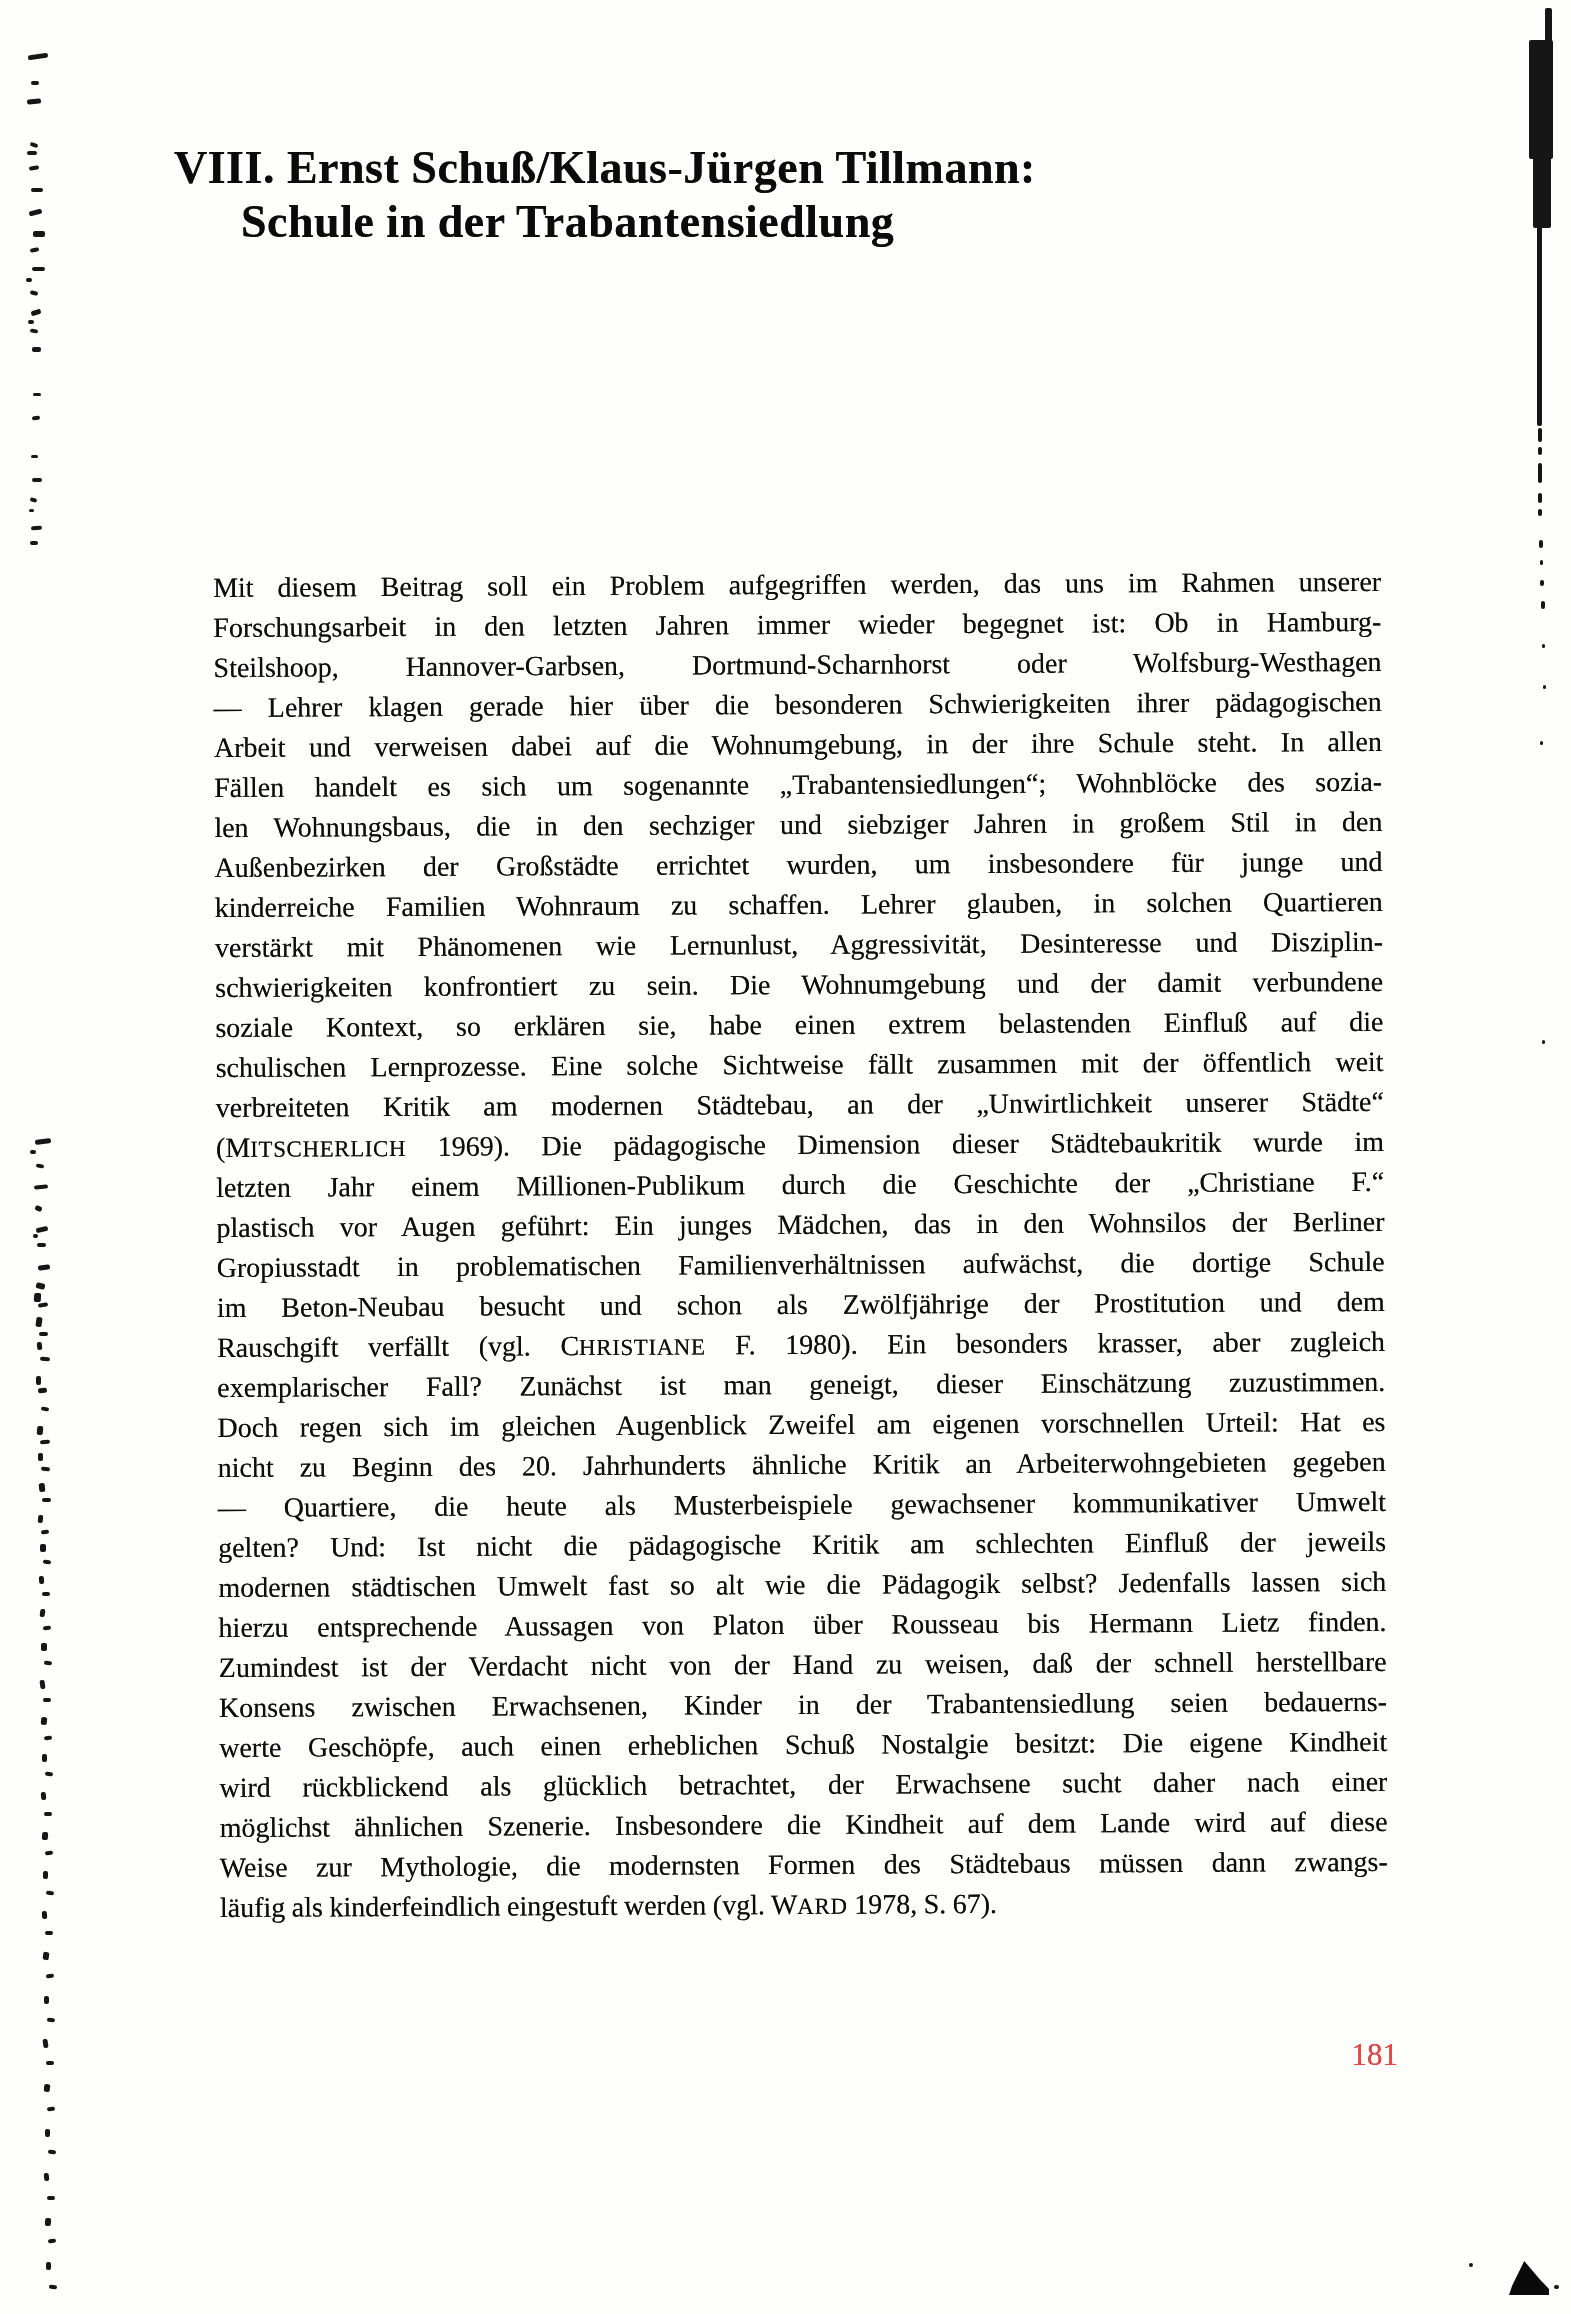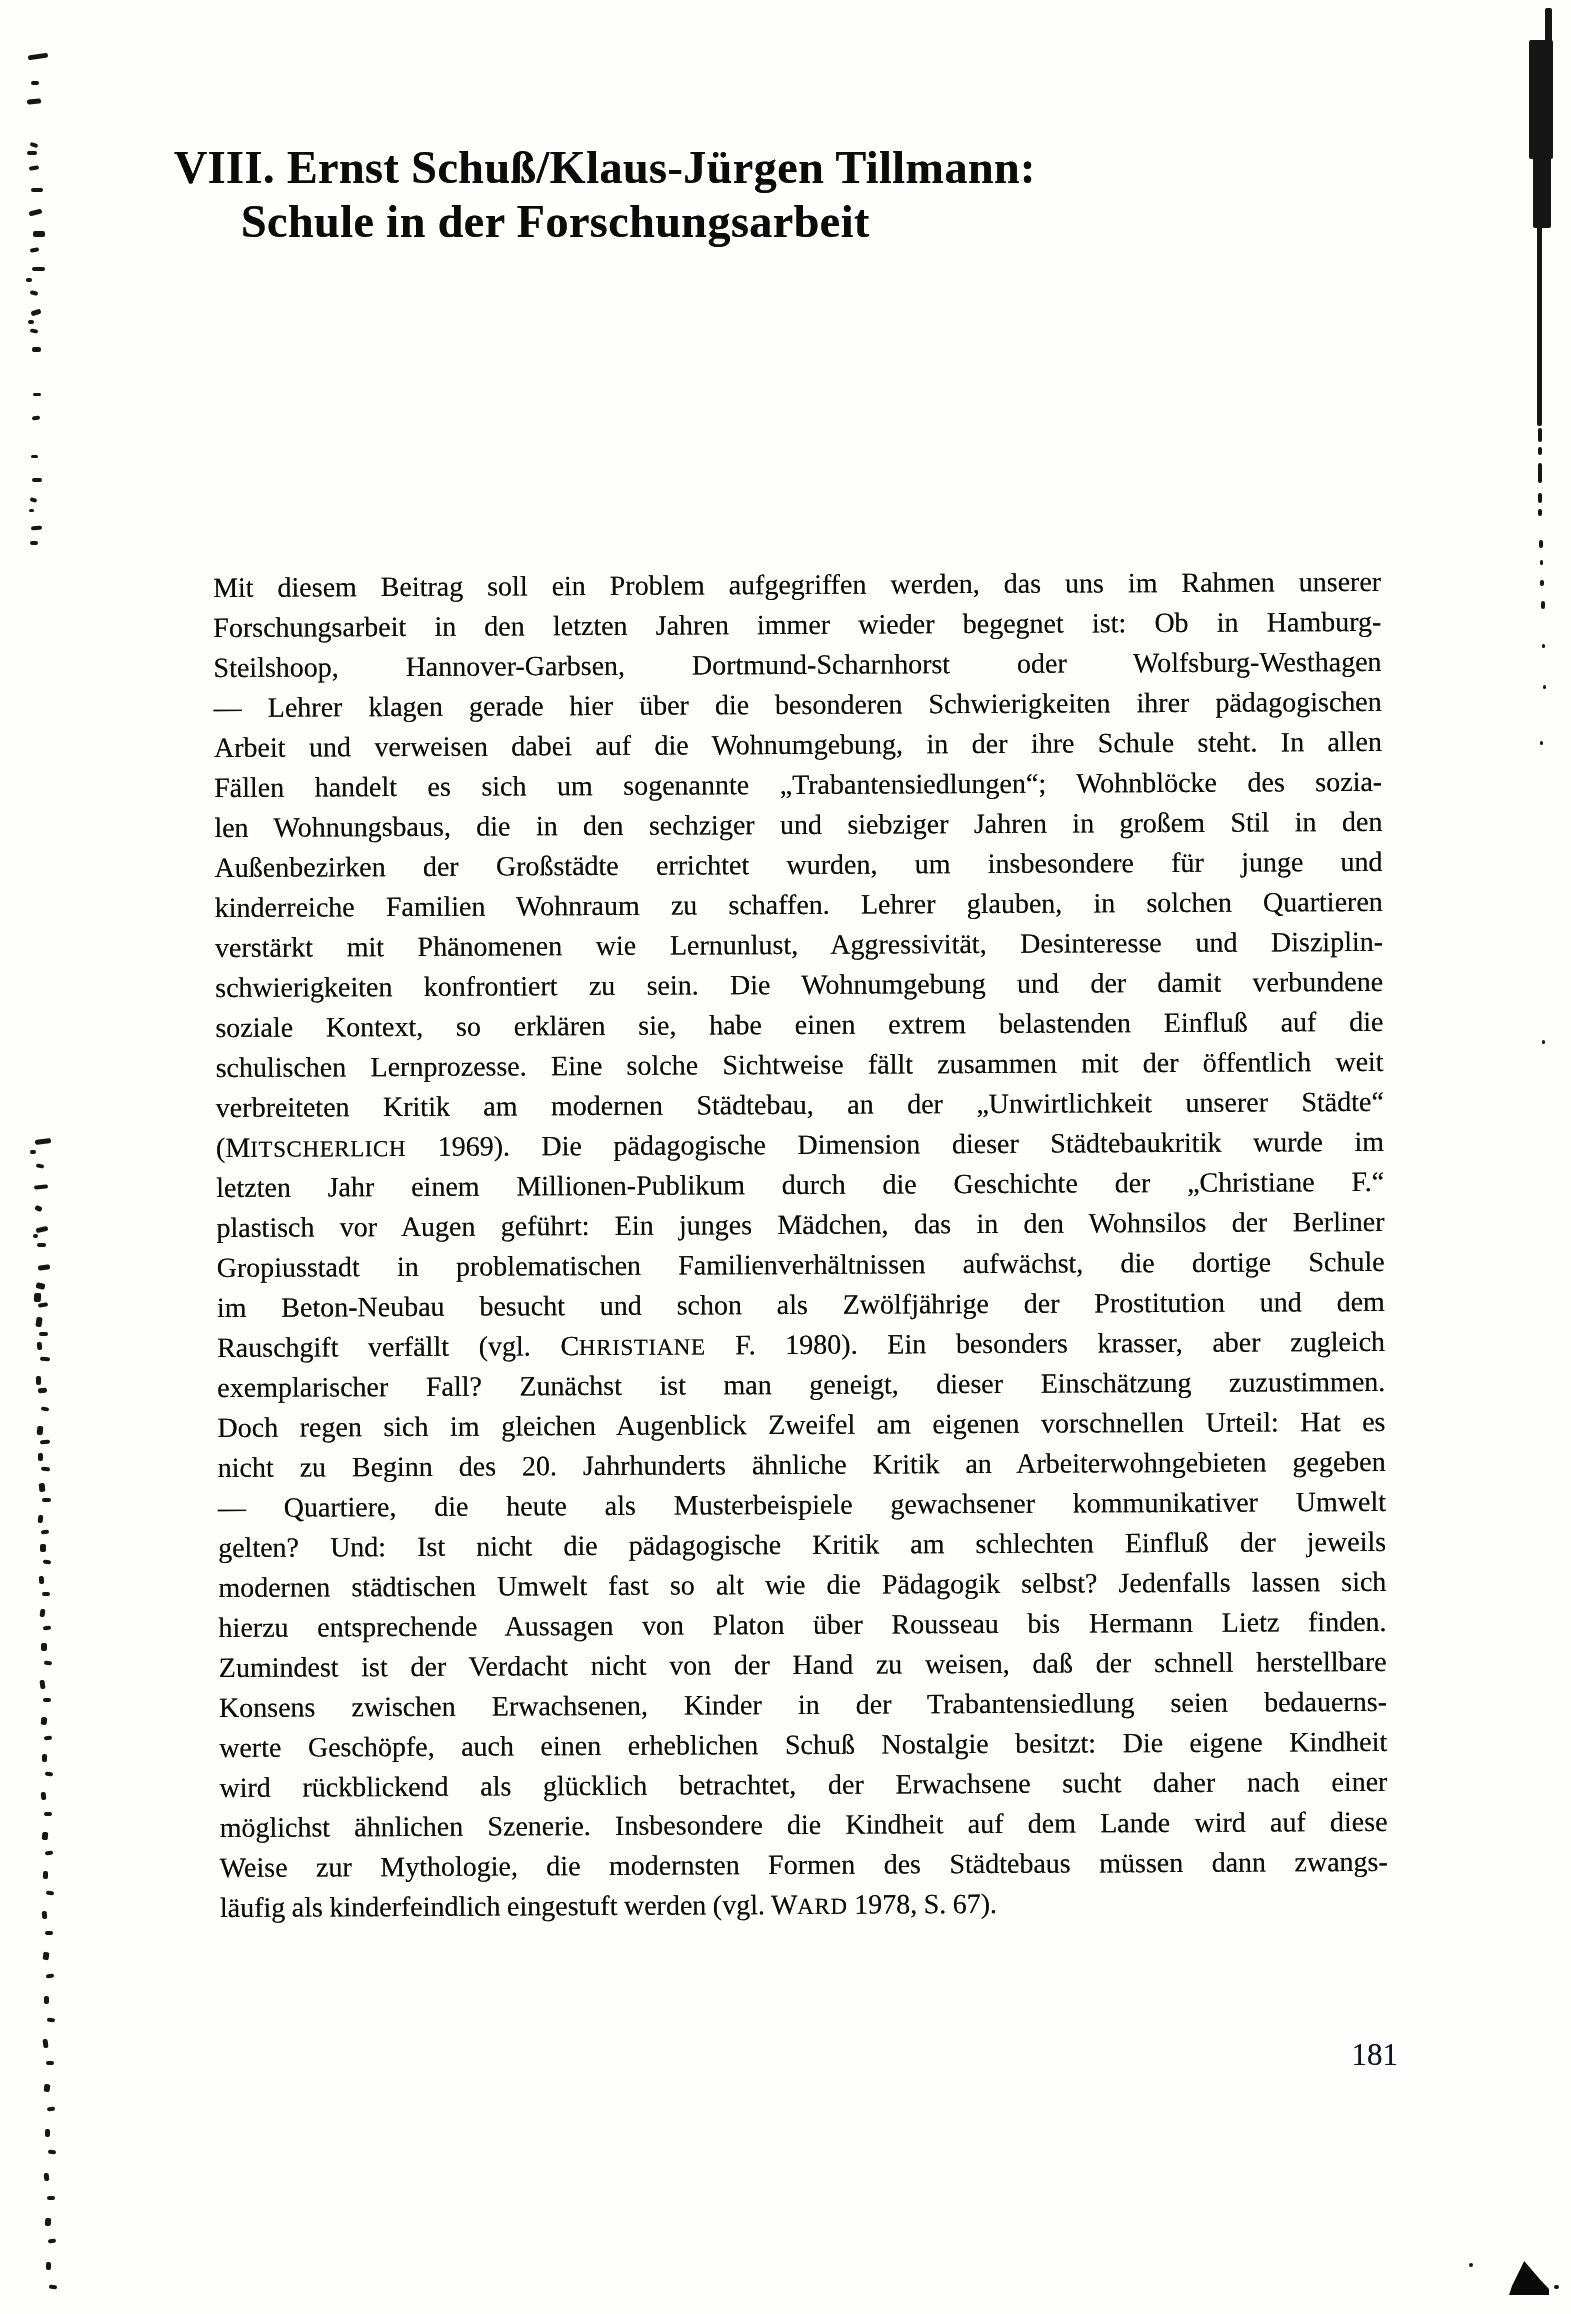--- a/index.html
+++ b/index.html
@@ -50,21 +50,21 @@
   }
   .line.last { text-align-last: left; }
   .sc { font-size: 0.82em; letter-spacing: 0.6px; }
   
   .page-number {
     position: absolute;
     left: 1339px; top: 2037px;
     width: 59px;
     font-size: 31px;
     text-align: right;
-    color: #0f172a;
+    color: #ef4444;
     text-shadow: 0 0 0.5px rgba(0,0,0,0.7);
   }
   
   .artifact {
     position: absolute;
     background: #161616;
     border-radius: 2px;
   }
   .corner-blob {
     position: absolute;
@@ -74,21 +74,21 @@
     clip-path: polygon(38% 0%, 78% 55%, 100% 82%, 100% 100%, 0% 100%, 8% 72%);
   }
 </style>
 </head>
 <body>
 
 <div class="page">
 
   <div class="title-line" id="title1">VIII. Ernst Schuß/Klaus-Jürgen Tillmann:</div>
 
-  <div class="title-line" id="title2">Schule in der Forschungsarbeit</div>
+  <div class="title-line" id="title2">Schule in der Trabantensiedlung</div>
 
   <div class="paragraph" id="paragraph">
       <div class="line">Mit diesem Beitrag soll ein Problem aufgegriffen werden, das uns im Rahmen unserer</div>
       <div class="line">Forschungsarbeit in den letzten Jahren immer wieder begegnet ist: Ob in Hamburg-</div>
       <div class="line">Steilshoop, Hannover-Garbsen, Dortmund-Scharnhorst oder Wolfsburg-Westhagen</div>
       <div class="line">— Lehrer klagen gerade hier über die besonderen Schwierigkeiten ihrer pädagogischen</div>
       <div class="line">Arbeit und verweisen dabei auf die Wohnumgebung, in der ihre Schule steht. In allen</div>
       <div class="line">Fällen handelt es sich um sogenannte „Trabantensiedlungen“; Wohnblöcke des sozia-</div>
       <div class="line">len Wohnungsbaus, die in den sechziger und siebziger Jahren in großem Stil in den</div>
       <div class="line">Außenbezirken der Großstädte errichtet wurden, um insbesondere für junge und</div>

